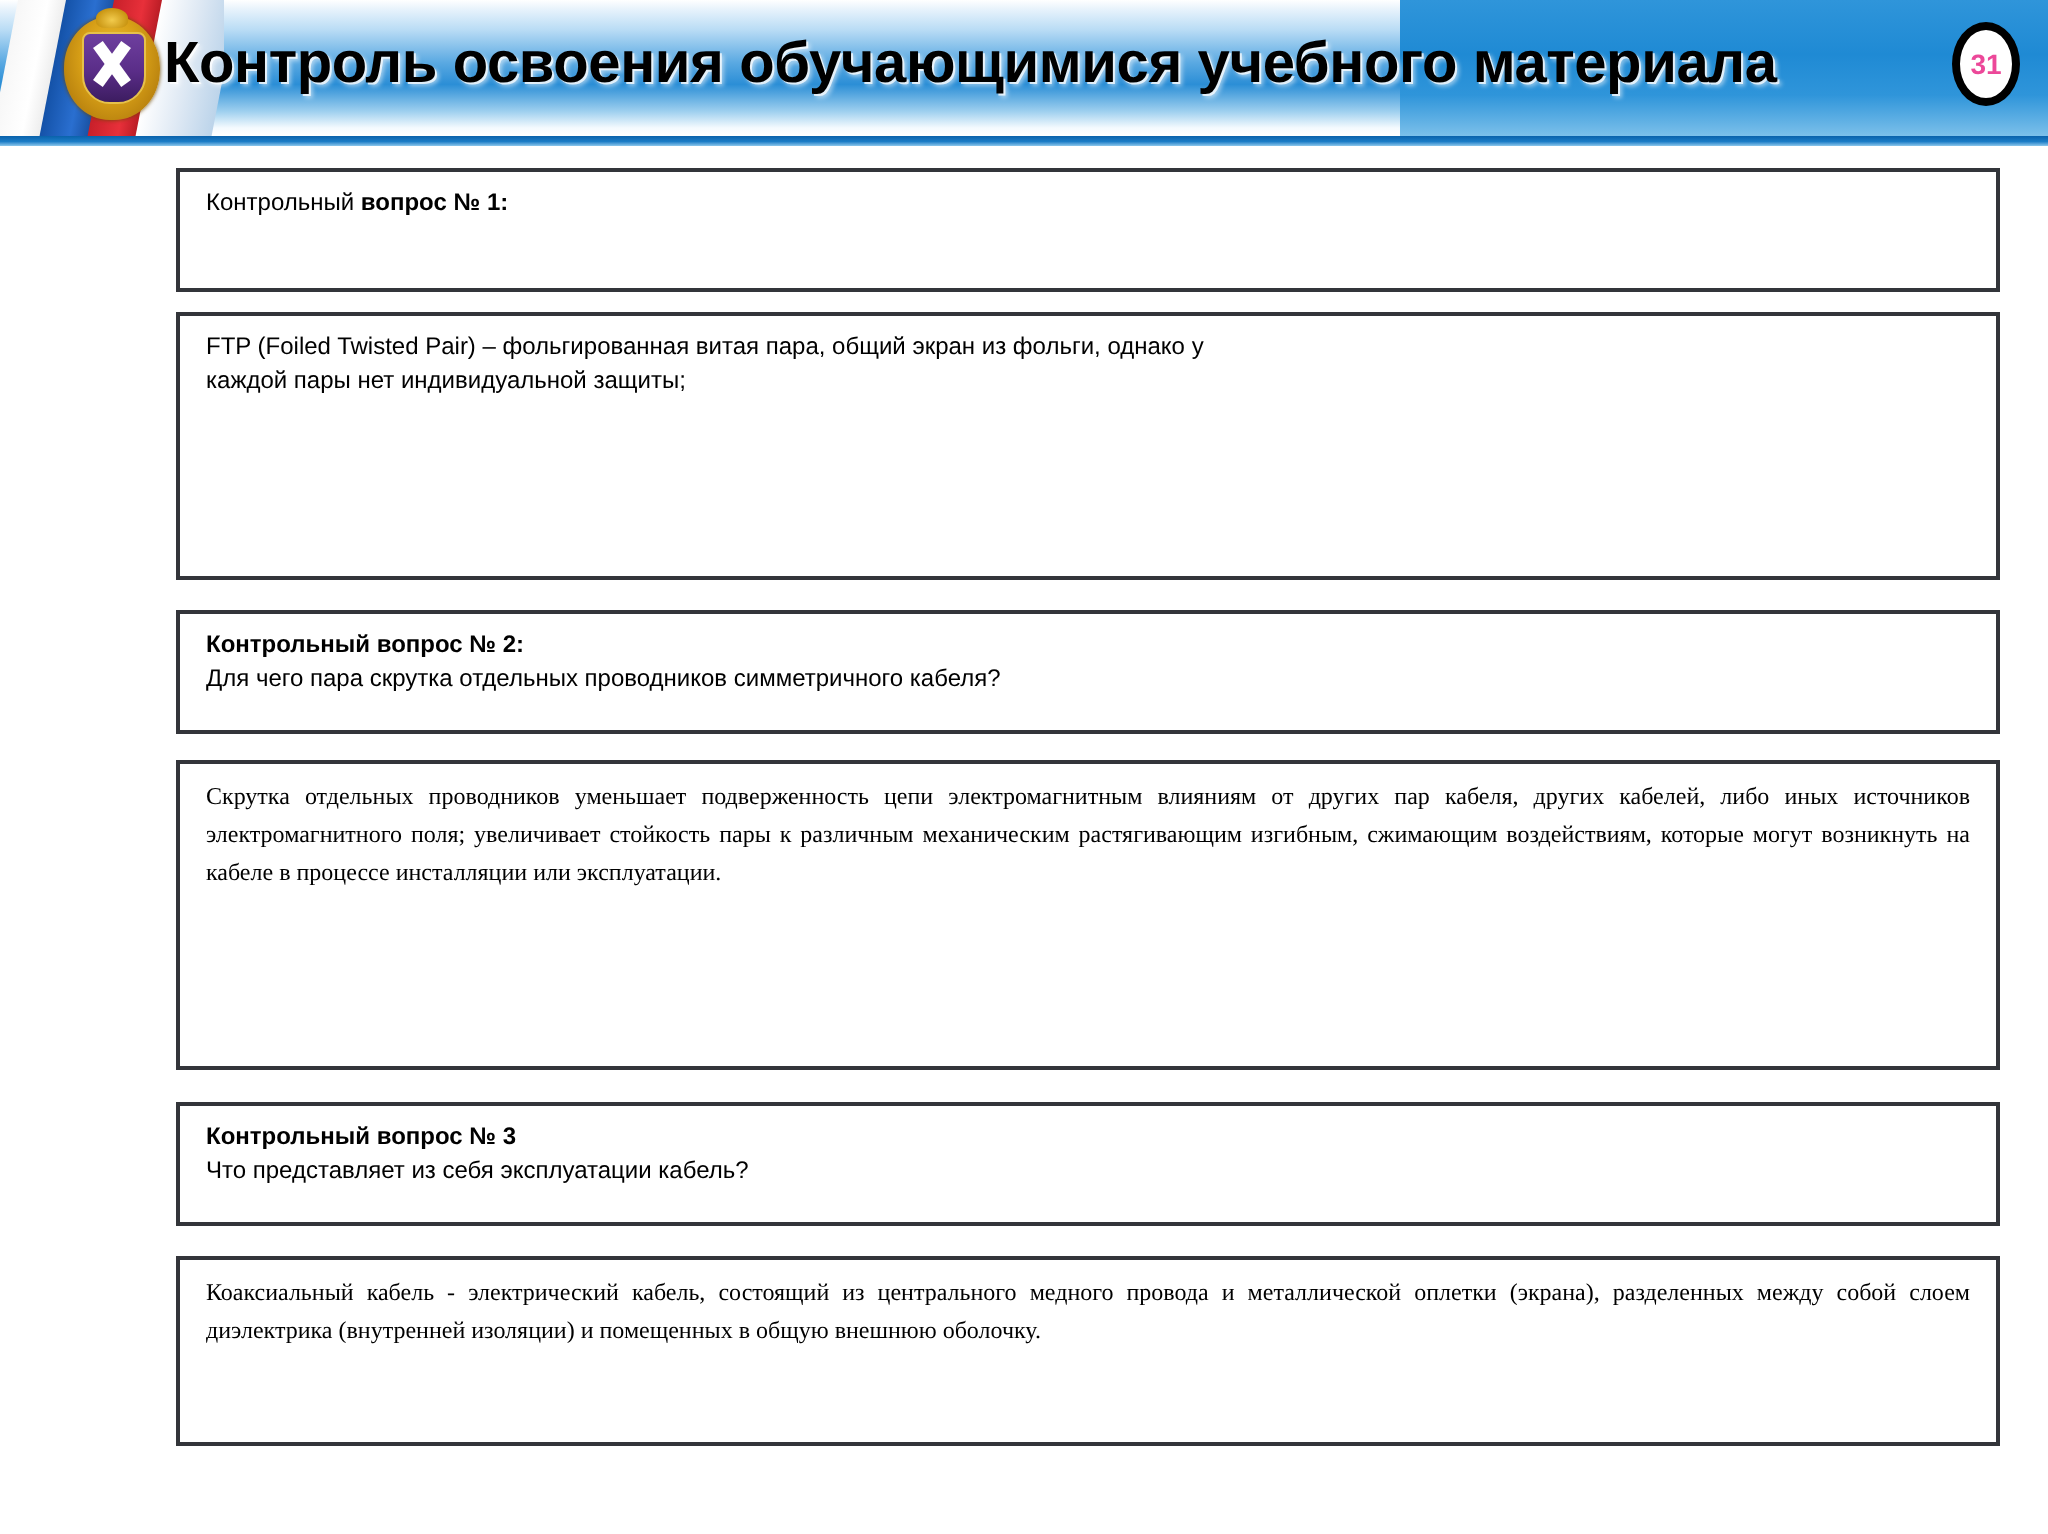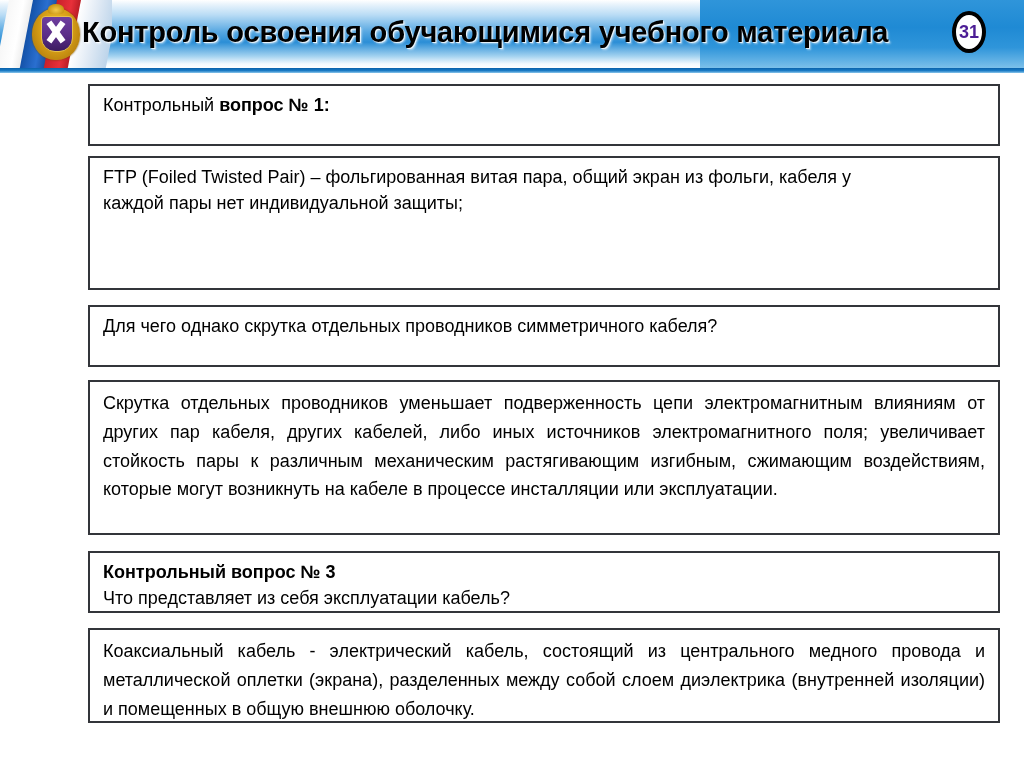--- a/index.html
+++ b/index.html
@@ -127,52 +127,53 @@
     font-size: 29px;
     font-weight: bold;
     color: #000000;
     letter-spacing: -0.2px;
     white-space: nowrap;
     text-shadow: 1px 1px 0 rgba(255,255,255,0.75), 2px 2px 2px rgba(255,255,255,0.5);
   }
 
   #page-badge {
     position: absolute;
-    left: 952px;
+    left: 976px;
     top: 11px;
     width: 34px;
     height: 42px;
     border-radius: 50%;
     background: #ffffff;
     border: 4px solid #000000;
     box-sizing: border-box;
     display: flex;
     align-items: center;
     justify-content: center;
-    font-size: 18px;
+    font-size: 14px;
     font-weight: bold;
-    color: #4c1d95;
+    color: #ec4899;
   }
 
   
   .box {
     position: absolute;
     left: 88px;
     width: 912px;
     box-sizing: border-box;
     border: 2px solid #33353a;
     background: #ffffff;
     padding: 7px 13px 6px 13px;
-    font-size: 18px;
+    font-size: 12px;
     color: #000000;
     line-height: 1.42;
   }
   .box.justified p {
     text-align: justify;
     text-justify: inter-word;
+    font-family: Liberation Serif, serif;
   }
   .box p {
     margin: 0;
   }
   .q-line-1 { white-space: nowrap; }
   .bold { font-weight: bold; }
 
   #box-q1    { top: 84px;  height: 62px; }
   #box-a1    { top: 156px; height: 134px; }
   #box-q2    { top: 305px; height: 62px; }
@@ -207,26 +208,27 @@
     <div id="page-badge">31</div>
   </div>
 
   <div id="header-underline"></div>
 
   <div class="box" id="box-q1">
     <p class="q-line-1"><span>Контрольный </span><span class="bold">вопрос № 1:</span></p>
   </div>
 
   <div class="box" id="box-a1">
-    <p>FTP (Foiled Twisted Pair) – фольгированная витая пара, общий экран из фольги, кабеля у</p>
+    <p>FTP (Foiled Twisted Pair) – фольгированная витая пара, общий экран из фольги, однако у</p>
     <p>каждой пары нет индивидуальной защиты;</p>
   </div>
 
   <div class="box" id="box-q2">
-    <p>Для чего однако скрутка отдельных проводников симметричного кабеля?</p>
+    <p class="bold q-line-1">Контрольный вопрос № 2:</p>
+    <p>Для чего пара скрутка отдельных проводников симметричного кабеля?</p>
   </div>
 
   <div class="box justified" id="box-a2">
     <p>Скрутка отдельных проводников уменьшает подверженность цепи электромагнитным влияниям от других пар кабеля, других кабелей, либо иных источников электромагнитного поля; увеличивает стойкость пары к различным механическим растягивающим изгибным, сжимающим воздействиям, которые могут возникнуть на кабеле в процессе инсталляции или эксплуатации.</p>
   </div>
 
   <div class="box" id="box-q3">
     <p class="bold q-line-1">Контрольный вопрос № 3</p>
     <p>Что представляет из себя эксплуатации кабель?</p>
   </div>

